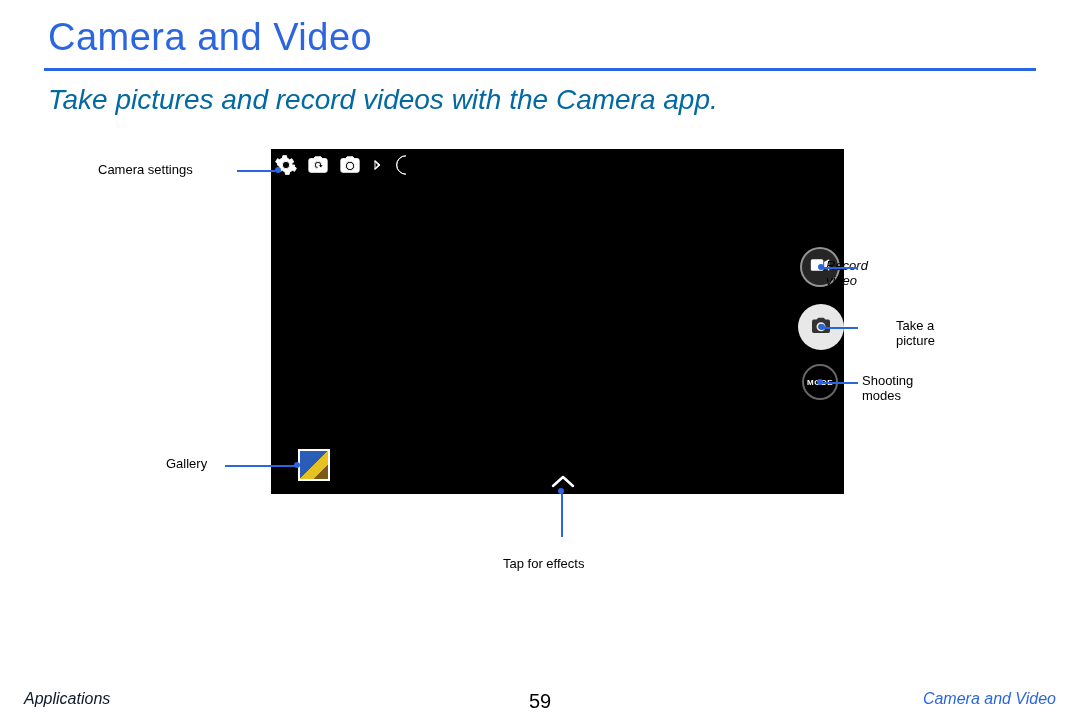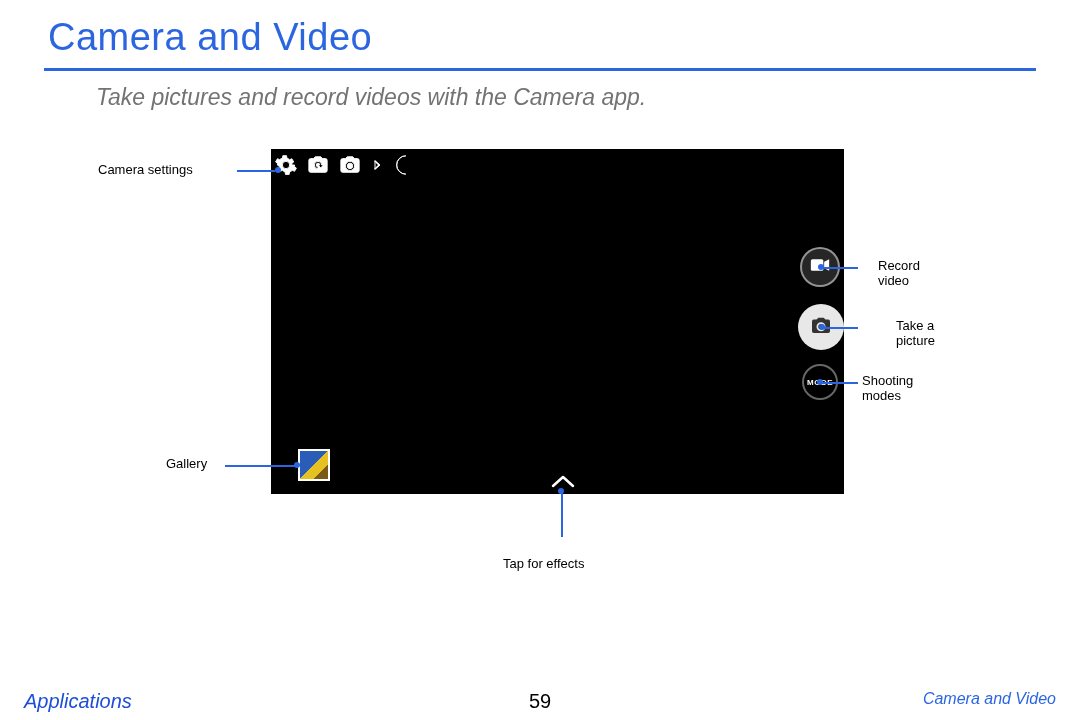--- a/index.html
+++ b/index.html
@@ -2,21 +2,21 @@
 <html><head>
 <meta charset="utf-8">
 <style>
   * { box-sizing: border-box; margin: 0; padding: 0; }
   html, body { width: 1080px; height: 720px; font-family: Arial, Helvetica, sans-serif; background: #fff; color: #000; }
   .page { position: relative; width: 900px; height: 720px; }
 
   .title { position: absolute; left: 48px; top: 16px; font-size: 38px; color: #2b66e0; font-weight: 400; letter-spacing: 0.5px; }
   .hr { position: absolute; left: 44px; top: 68px; width: 992px; height: 3px; background: #2b66e0; }
 
-  .subtitle { position: absolute; left: 48px; top: 84px; font-size: 23px; color: #737373; font-style: italic; margin-left: 48px; }
+  .subtitle { position: absolute; left: 48px; top: 84px; font-size: 28px; color: #0369a1; font-style: italic; }
 
   
   .camera { position: absolute; left: 271px; top: 149px; width: 573px; height: 345px; background: #000; }
 
   
   .top-icons { position: absolute; left: 275px; top: 154px; display: flex; align-items: center; gap: 10px; }
   .ico { width: 22px; height: 22px; display: flex; align-items: center; justify-content: center; color: #fff; }
   .ico svg { width: 100%; height: 100%; fill: #fff; stroke: #fff; }
   .btn-record { position: absolute; left: 800px; top: 247px; width: 40px; height: 40px; border-radius: 50%; background: rgba(255,255,255,0.15); border: 2px solid rgba(255,255,255,0.5); display: flex; align-items: center; justify-content: center; }
   .btn-shutter { position: absolute; left: 798px; top: 304px; width: 46px; height: 46px; border-radius: 50%; background: #e8e8e8; display: flex; align-items: center; justify-content: center; }
@@ -30,21 +30,21 @@
 
   
   .label { position: absolute; font-size: 13px; color: #000; }
   .leader { position: absolute; background: #2b66e0; }
   .leader-v { width: 2px; }
   .leader-h { height: 2px; }
   .dot { position: absolute; width: 6px; height: 6px; border-radius: 50%; background: #2b66e0; }
 
   
   .footer { position: absolute; left: 0; top: 690px; width: 1080px; height: 24px; }
-  .footer-left { position: absolute; left: 24px; top: 0; font-size: 20px; color: #1d4ed8; font-style: italic; }
+  .footer-left { position: absolute; left: 24px; top: 0; font-size: 16px; color: #0f172a; font-style: italic; }
   .footer-page { position: absolute; left: 0; width: 1080px; top: 0; text-align: center; font-size: 20px; color: #000; }
   .footer-right { position: absolute; right: 24px; top: 0; font-size: 16px; color: #2b66e0; font-style: italic; }
 </style>
 </head>
 <body>
 
 <div class="page">
 
   <div class="title">Camera and Video</div>
   <div class="hr"></div>
@@ -106,21 +106,21 @@
   <div class="chev-up">
     <svg viewBox="0 0 24 14" width="24" height="14">
         <path d="M2 12 L12 3 L22 12" fill="none" stroke="#fff" stroke-width="2.5" stroke-linecap="round" stroke-linejoin="round"></path>
       </svg>
   </div>
 
   <div class="label" style="left:98px; top:162px;">Camera settings</div>
   <div class="leader leader-h" style="left:237px; top:170px; width:38px;"></div>
   <div class="dot" style="left:275px; top:167px;"></div>
 
-  <div class="label" style="left:878px; top:258px;">Record video</div>
+  <div class="label" style="left:826px; top:258px;font-style:italic;">Record video</div>
   <div class="leader leader-h" style="left:822px; top:267px; width:36px;"></div>
   <div class="dot" style="left:818px; top:264px;"></div>
 
   <div class="label" style="left:896px; top:318px;">Take a picture</div>
   <div class="leader leader-h" style="left:824px; top:327px; width:34px;"></div>
   <div class="dot" style="left:819px; top:324px;"></div>
 
   <div class="label" style="left:862px; top:373px;">Shooting modes</div>
   <div class="leader leader-h" style="left:822px; top:382px; width:36px;"></div>
   <div class="dot" style="left:817px; top:379px;"></div>

